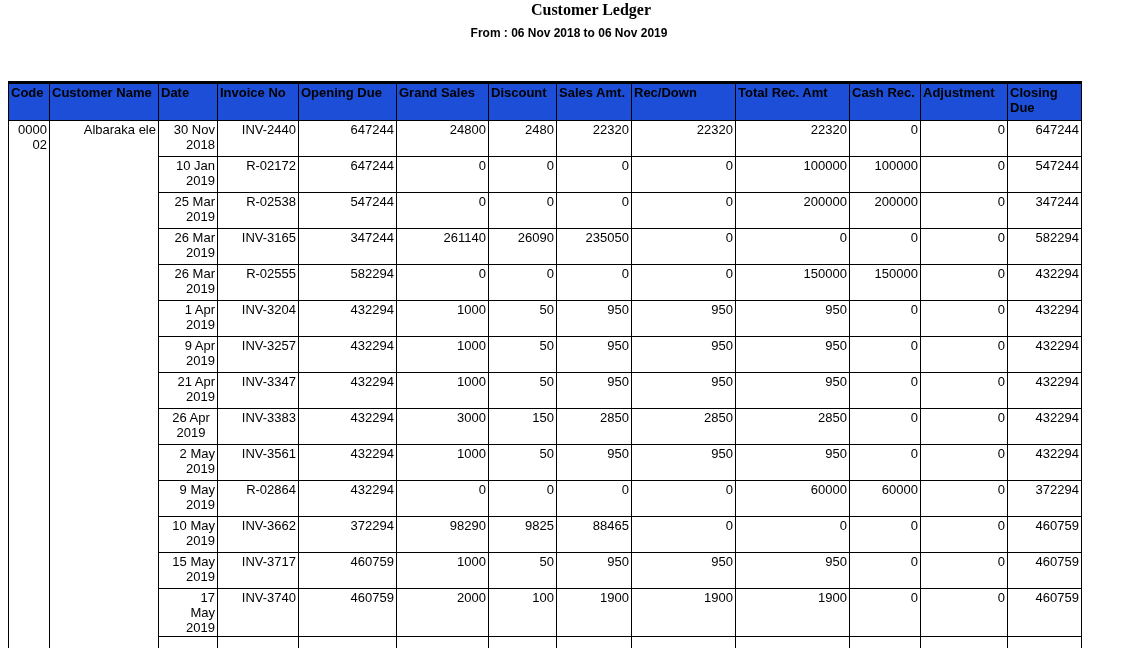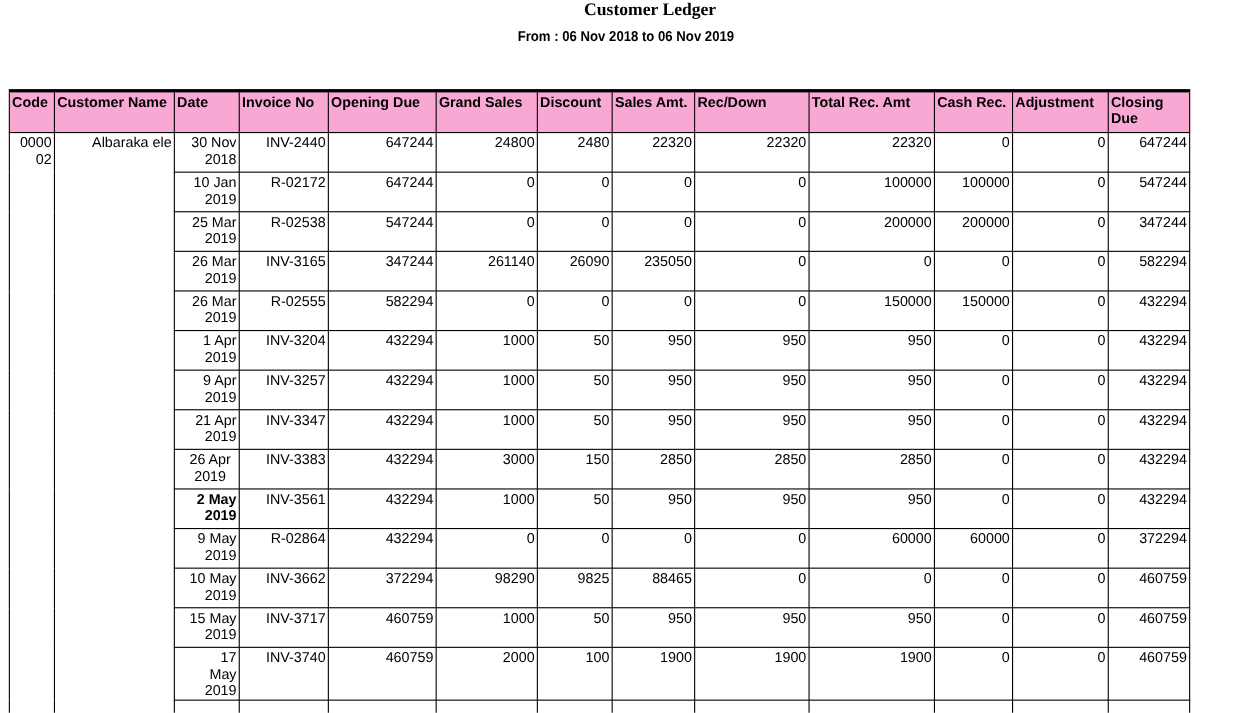--- a/index.html
+++ b/index.html
@@ -16,21 +16,21 @@
     table.ledger {
       position: absolute; left: 8px; top: 81px;
       border-collapse: collapse; table-layout: fixed;
       font-family: "Liberation Sans", sans-serif; font-size: 13px; color: #000;
       border-top: 3px solid #000;
     }
     table.ledger th, table.ledger td {
       border: 1px solid #000; padding: 1px 2px; vertical-align: top; line-height: 15px;
     }
     table.ledger th {
-      background: #f9a8d4; font-weight: bold; text-align: left; height: 34px;
+      background: #1d4ed8; font-weight: bold; text-align: left; height: 34px;
     }
     table.ledger td { text-align: right; height: 33px; }
     table.ledger td.rowspan-cell { border-bottom: none; }
   </style>
 </head>
 <body>
 
 <div class="title">Customer Ledger</div>
 <div class="subtitle">From : 06 Nov 2018 to 06 Nov 2019</div>
 
@@ -181,21 +181,21 @@
         <td>3000</td>
         <td>150</td>
         <td>2850</td>
         <td>2850</td>
         <td>2850</td>
         <td>0</td>
         <td>0</td>
         <td>432294</td>
       </tr>
       <tr>
-        <td style="padding-left: 8px; font-weight: bold;">2 May 2019</td>
+        <td style="padding-left: 8px;">2 May 2019</td>
         <td>INV-3561</td>
         <td>432294</td>
         <td>1000</td>
         <td>50</td>
         <td>950</td>
         <td>950</td>
         <td>950</td>
         <td>0</td>
         <td>0</td>
         <td>432294</td>

